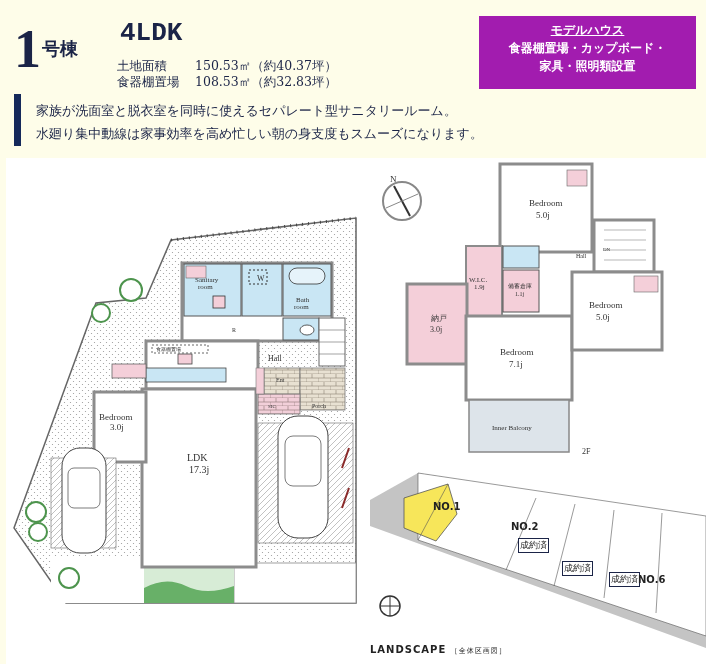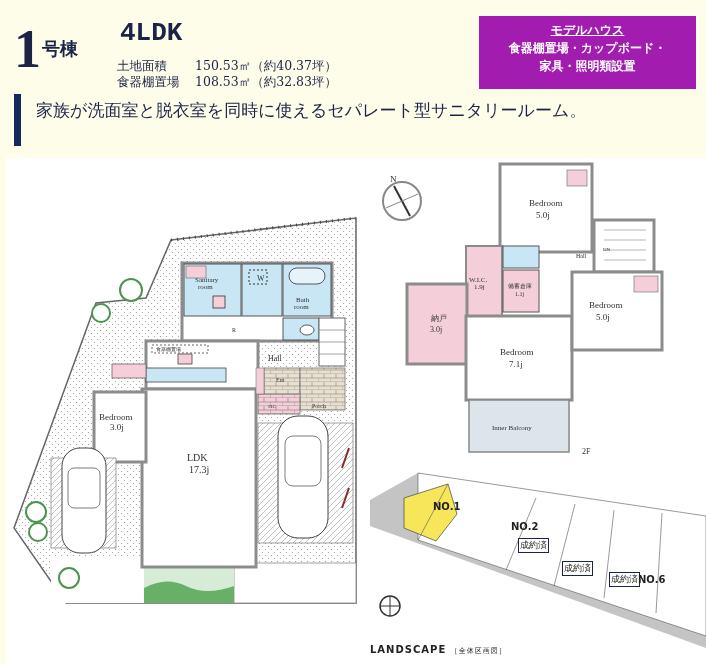--- a/index.html
+++ b/index.html
@@ -8,21 +8,21 @@
   .unit-num { position: absolute; left: 14px; top: 22px; font-size: 54px; font-weight: bold; color: #1b2447; font-family: "Liberation Serif", serif; line-height: 1; }
   .unit-suffix { position: absolute; left: 42px; top: 37px; font-size: 18px; font-weight: bold; color: #1b2447; font-family: "DejaVu Sans", sans-serif; }
   .layout-main { position: absolute; left: 120px; top: 18px; font-size: 26px; font-weight: bold; font-family: Liberation Mono, monospace; color: #1b2447; }
   .layout-extra { position: absolute; left: 222px; top: 33px; font-size: 12.5px; font-family: "DejaVu Serif", serif; font-weight: bold; color: #1b2447; }
   .area-row { position: absolute; left: 117px; font-size: 12.5px; color: #1b2447; font-family: "DejaVu Serif", serif; }
   .area-row span { display: inline-block; }
   .area-row .lbl { width: 74px; }
   .badge { position: absolute; left: 479px; top: 16px; width: 217px; height: 73px; background: #a21caf; color: #fff; text-align: center; font-family: "DejaVu Sans", sans-serif; font-weight: bold; font-size: 12px; line-height: 18px; padding-top: 5px; }
   .badge .title { text-decoration: underline; display: block; }
   .desc-bar { position: absolute; left: 14px; top: 94px; width: 7px; height: 52px; background: #15295a; }
-  .desc { position: absolute; left: 36px; top: 99px; font-size: 17px; line-height: 23px; color: #1b2447; font-family: "DejaVu Serif", serif; }
+  .desc { position: absolute; left: 36px; top: 99px; font-size: 13px; line-height: 23px; color: #1b2447; font-family: "DejaVu Serif", serif; }
   .plan-area { position: absolute; left: 6px; top: 158px; width: 700px; height: 506px; background: #ffffff; }
   svg { position: absolute; left: 0; top: 0; }
   .lbl-text { font-family: "Liberation Serif", serif; fill: #333; }
 </style>
 </head>
 <body>
 
 <div class="header">
   <div class="unit-num">1</div>
   <div class="unit-suffix">号棟</div>
@@ -39,20 +39,21 @@
 
 <div class="badge">
   <span class="title">モデルハウス</span>
   <span style="display:block">食器棚置場・カップボード・</span>
   <span style="display:block">家具・照明類設置</span>
 </div>
 
 <div class="desc-bar"></div>
 <div class="desc">
   <div>家族が洗面室と脱衣室を同時に使えるセパレート型サニタリールーム。</div>
+  <div>水廻り集中動線は家事効率を高め忙しい朝の身支度もスムーズになります。</div>
 </div>
 
 <div class="plan-area">
   <svg width="700" height="506" viewBox="0 0 700 506">
     <defs>
       <pattern id="dots" width="6" height="6" patternUnits="userSpaceOnUse">
         <rect width="6" height="6" fill="#ffffff"></rect>
         <circle cx="1.5" cy="1.5" r="0.6" fill="#9a9a9a"></circle>
         <circle cx="4.5" cy="4.5" r="0.6" fill="#9a9a9a"></circle>
       </pattern>

